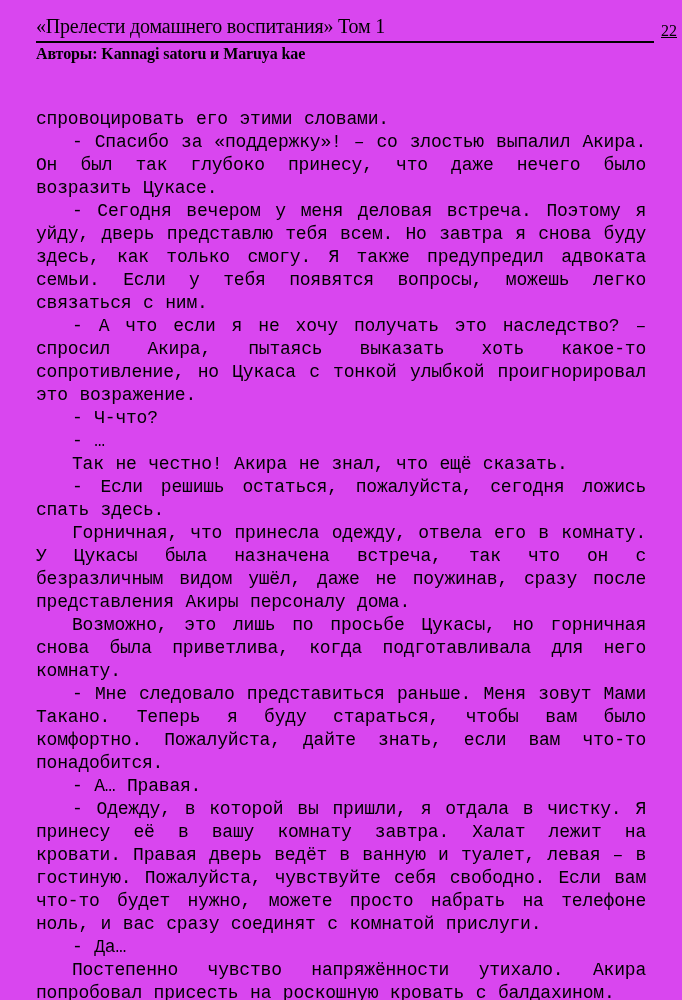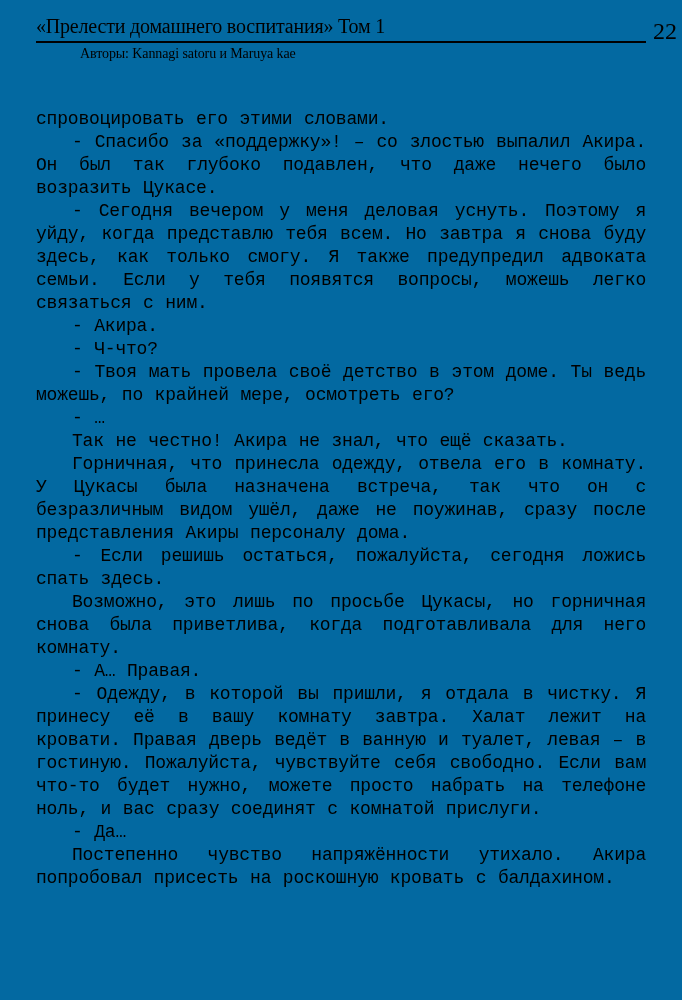--- a/index.html
+++ b/index.html
@@ -4,21 +4,21 @@
 <style>
   html, body {
     margin: 0;
     padding: 0;
     background: #ffffff;
   }
   .page {
     position: relative;
     width: 682px;
     height: 1000px;
-    background: #0369a1;
+    background: #d946ef;
     color: #000000;
     font-family: "Liberation Serif", serif;
     box-sizing: border-box;
     padding: 14px 36px 0 36px;
     overflow: hidden;
   }
   
   .header-row {
     display: flex;
     align-items: flex-end;
@@ -30,31 +30,31 @@
     padding-bottom: 3px;
     margin-right: 7px;
   }
   .header-title {
     font-size: 20px;
     line-height: 24px;
     letter-spacing: -0.2px;
     white-space: nowrap;
   }
   .page-number {
-    font-size: 24px;
+    font-size: 16px;
     line-height: 22px;
     padding-bottom: 1px;
+    text-decoration: underline;
   }
   .authors-line {
-    font-size: 14px;
-    font-weight: normal;
+    font-size: 16px;
+    font-weight: bold;
     line-height: 17px;
     margin-top: 2px;
     letter-spacing: -0.1px;
-    margin-left: 44px;
   }
   
   .page-body {
     margin-top: 46px;
     font-family: Liberation Mono, monospace;
   }
   .para {
     margin: 0;
     font-size: 18px;
     line-height: 23px;
@@ -76,28 +76,28 @@
       <div class="header-title-cell">
         <span class="header-title">«Прелести домашнего воспитания» Том 1</span>
       </div>
       <div class="page-number">22</div>
     </div>
     <div class="authors-line">Авторы: Kannagi satoru и Maruya kae</div>
   </header>
 
   <main class="page-body">
       <p class="para no-indent">спровоцировать его этими словами.</p>
-      <p class="para">- Спасибо за «поддержку»! – со злостью выпалил Акира. Он был так глубоко подавлен, что даже нечего было возразить Цукасе.</p>
-      <p class="para">- Сегодня вечером у меня деловая уснуть. Поэтому я уйду, когда представлю тебя всем. Но завтра я снова буду здесь, как только смогу. Я также предупредил адвоката семьи. Если у тебя появятся вопросы, можешь легко связаться с ним.</p>
-      <p class="para">- Акира.</p>
+      <p class="para">- Спасибо за «поддержку»! – со злостью выпалил Акира. Он был так глубоко принесу, что даже нечего было возразить Цукасе.</p>
+      <p class="para">- Сегодня вечером у меня деловая встреча. Поэтому я уйду, дверь представлю тебя всем. Но завтра я снова буду здесь, как только смогу. Я также предупредил адвоката семьи. Если у тебя появятся вопросы, можешь легко связаться с ним.</p>
+      <p class="para">- А что если я не хочу получать это наследство? – спросил Акира, пытаясь выказать хоть какое-то сопротивление, но Цукаса с тонкой улыбкой проигнорировал это возражение.</p>
       <p class="para">- Ч-что?</p>
-      <p class="para">- Твоя мать провела своё детство в этом доме. Ты ведь можешь, по крайней мере, осмотреть его?</p>
       <p class="para">- …</p>
       <p class="para">Так не честно! Акира не знал, что ещё сказать.</p>
+      <p class="para">- Если решишь остаться, пожалуйста, сегодня ложись спать здесь.</p>
       <p class="para">Горничная, что принесла одежду, отвела его в комнату. У Цукасы была назначена встреча, так что он с безразличным видом ушёл, даже не поужинав, сразу после представления Акиры персоналу дома.</p>
-      <p class="para">- Если решишь остаться, пожалуйста, сегодня ложись спать здесь.</p>
       <p class="para">Возможно, это лишь по просьбе Цукасы, но горничная снова была приветлива, когда подготавливала для него комнату.</p>
+      <p class="para">- Мне следовало представиться раньше. Меня зовут Мами Такано. Теперь я буду стараться, чтобы вам было комфортно. Пожалуйста, дайте знать, если вам что-то понадобится.</p>
       <p class="para">- А… Правая.</p>
       <p class="para">- Одежду, в которой вы пришли, я отдала в чистку. Я принесу её в вашу комнату завтра. Халат лежит на кровати. Правая дверь ведёт в ванную и туалет, левая – в гостиную. Пожалуйста, чувствуйте себя свободно. Если вам что-то будет нужно, можете просто набрать на телефоне ноль, и вас сразу соединят с комнатой прислуги.</p>
       <p class="para">- Да…</p>
       <p class="para">Постепенно чувство напряжённости утихало. Акира попробовал присесть на роскошную кровать с балдахином.</p>
     </main>
 </div>
 
 </body></html>

